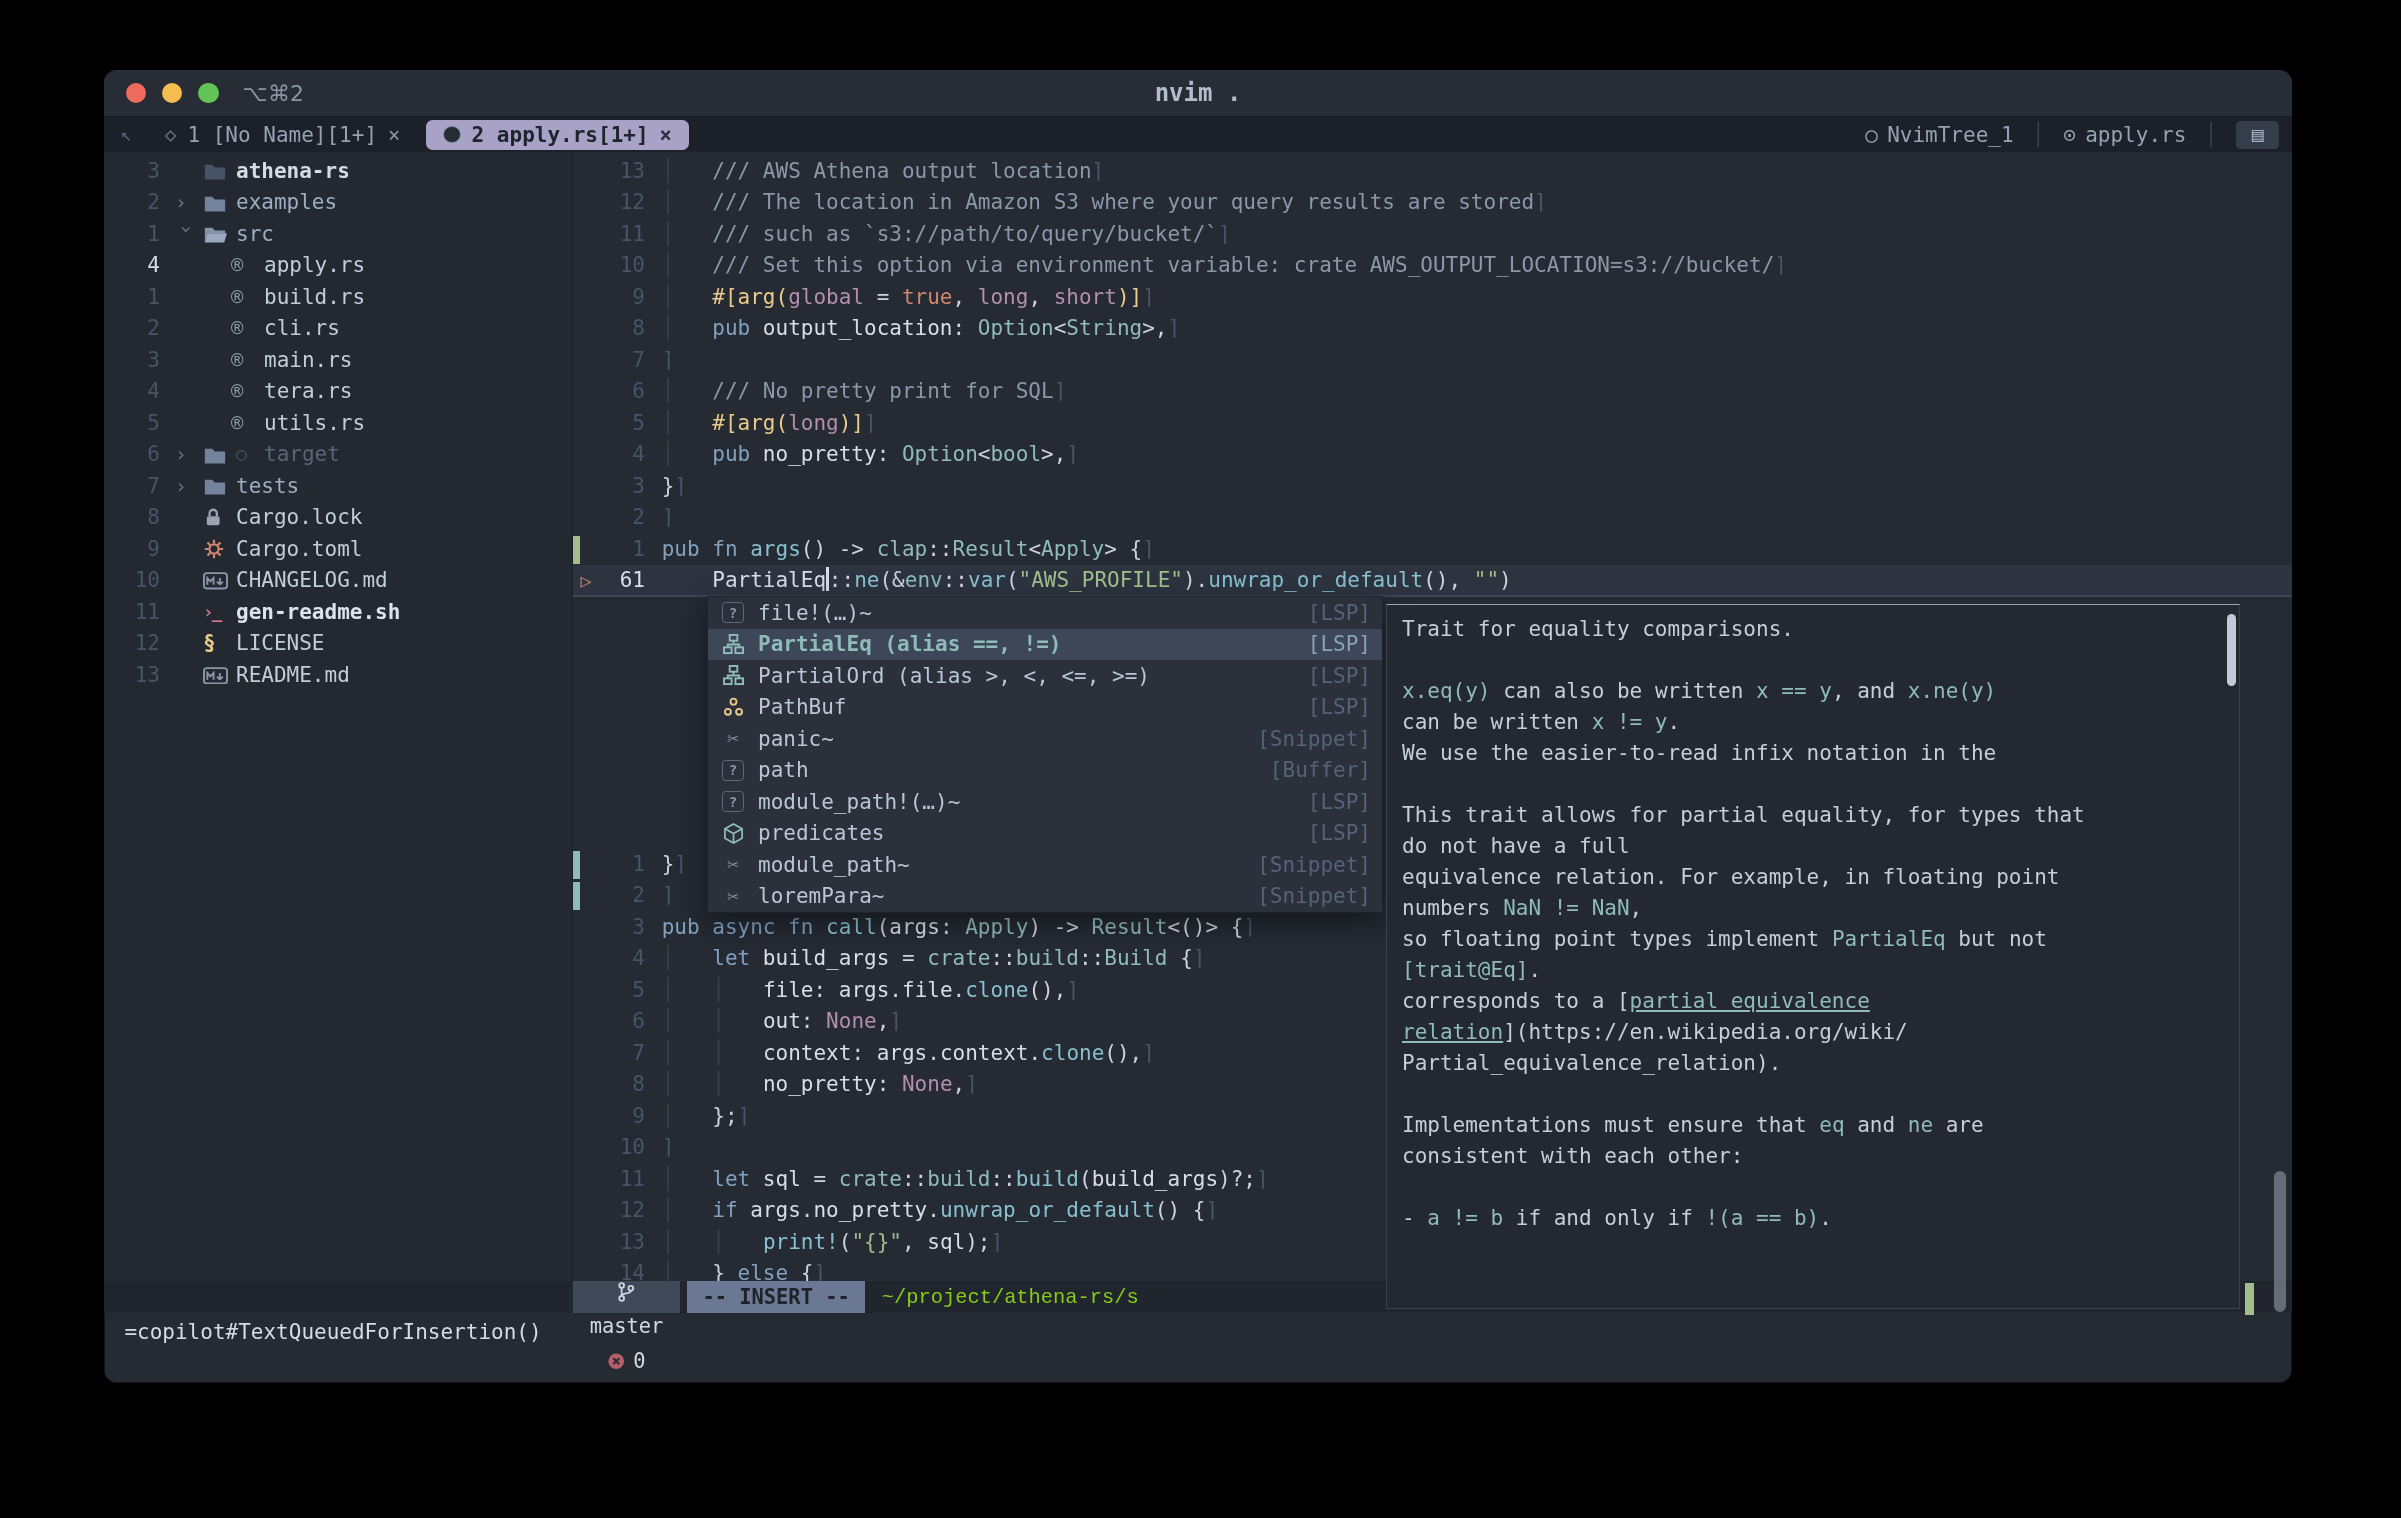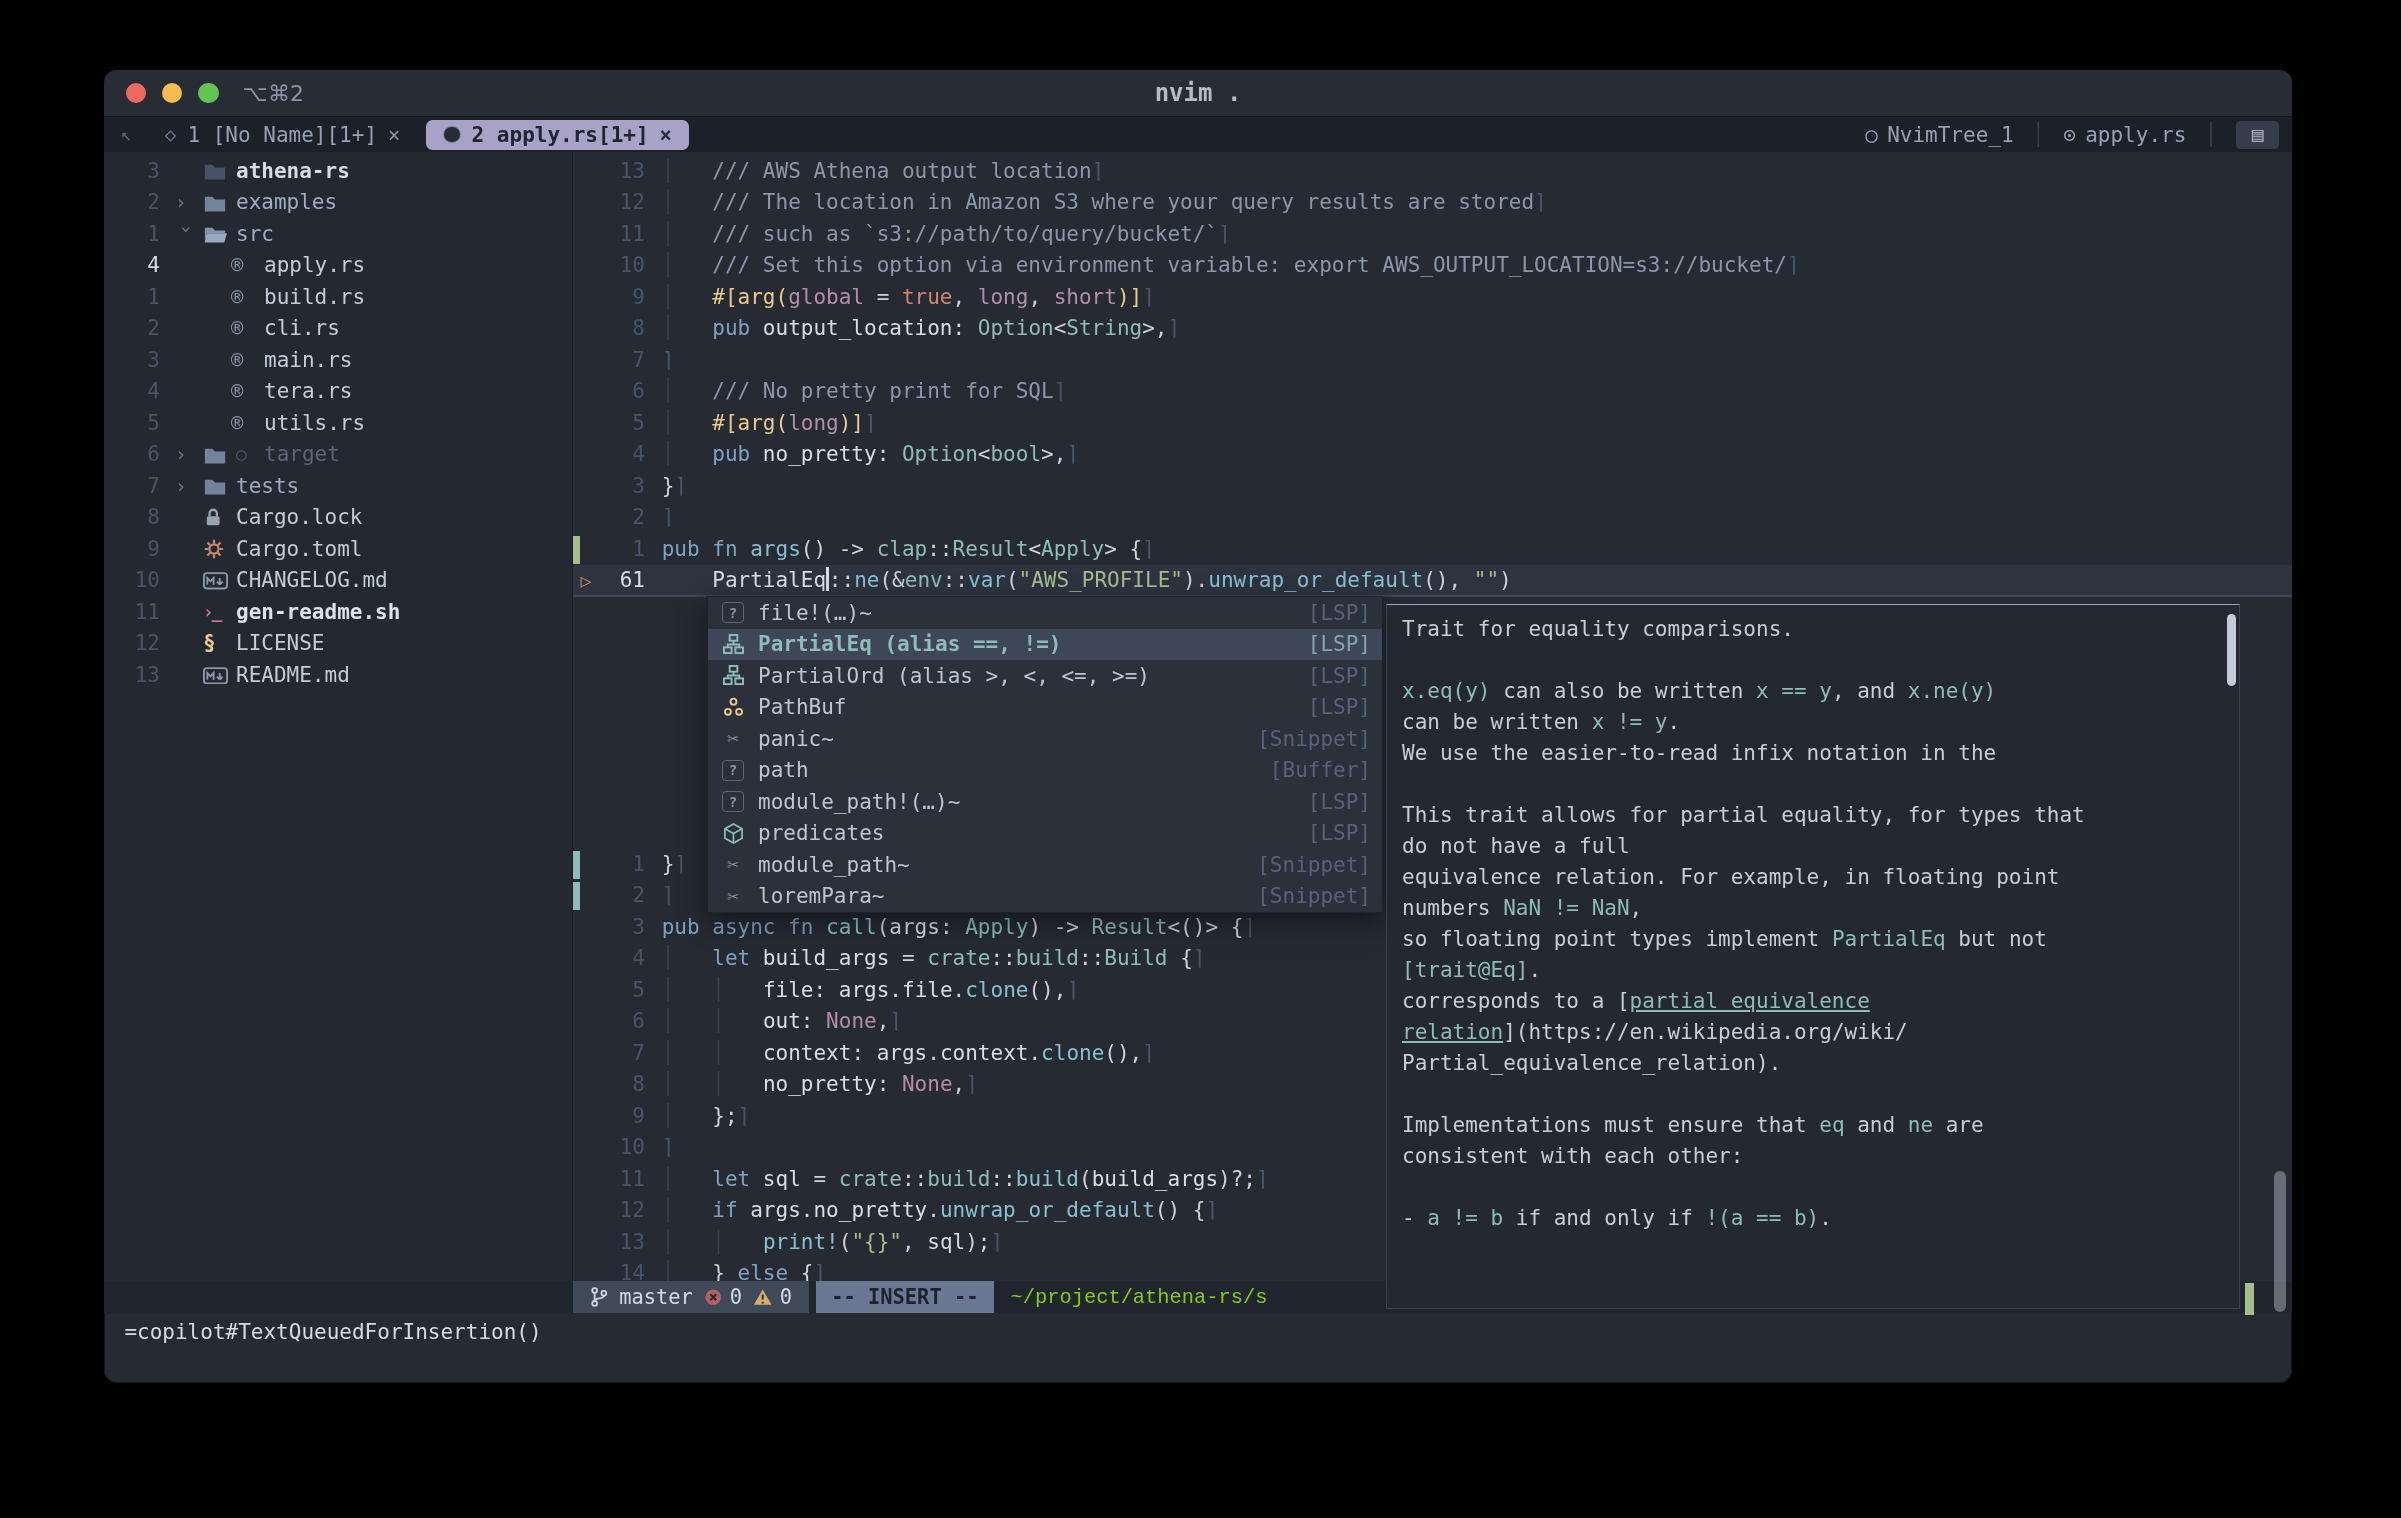--- a/index.html
+++ b/index.html
@@ -72,21 +72,21 @@
   .i-sc{color:#8a94a6;font-size:19.4px;}
   
   .docfloat{position:absolute;left:1282px;top:534px;width:854px;height:705px;background:#232831;
     border:0.9px solid #3a4250;border-top:1.9px solid #9aa4b6;z-index:9;padding:9.3px 15px;overflow:hidden;font-size:21px;box-sizing:border-box;}
   .dline{height:31px;line-height:31px;white-space:pre;}
   .d-t{color:#c6ceda}.d-c{color:#8fbcbb}.d-l{color:#8fbcbb;text-decoration:underline}
   .docscroll{position:absolute;right:2.8px;top:9.3px;width:9.3px;height:72px;background:#c3cbd9;border-radius:4.6px;}
   
   .statusline{height:32px;background:#20252e;display:flex;align-items:stretch;font-size:20.4px;position:relative;}
   .sl-spacer{width:469px;flex:0 0 auto;}
-  .sl-git{display:flex;align-items:center;gap:11px;background:#3f4958;color:#d3dae5;padding:0 16.7px;white-space:pre;}
+  .sl-git{display:flex;align-items:center;gap:11px;background:#3f4958;color:#d3dae5;padding:0 16.7px;white-space:pre;flex-direction:column;}
   .sl-count{display:flex;align-items:center;gap:7.4px;}
   .sl-mode{background:#6b7894;color:#1d222b;font-weight:bold;display:flex;align-items:center;padding:10px 15px;margin-left:7.4px;white-space:pre;}
   .sl-path{color:#84cc16;margin-left:17px;align-self:center;white-space:pre;font-family:Liberation Mono, monospace;}
   .cmdline{height:69px;padding:7.4px 0 0 20.4px;font-size:21px;color:#d6dce6;white-space:pre;}
   .green-ind{position:absolute;left:2141px;top:1213px;width:9.3px;height:31.5px;background:#a3be8c;z-index:10;}
   .macscroll{position:absolute;left:2170px;top:1101px;width:12px;height:141px;border-radius:6.5px;background:rgba(160,166,178,.55);z-index:12;}
   svg{display:block;}
 </style>
 </head>
 <body>
@@ -172,21 +172,21 @@
         <div class="trow"><span class="tnum">12</span><span class="chev"></span><span class="ticon"><span class="i-lic">§</span></span><span class="tlabel">LICENSE</span></div>
         <div class="trow"><span class="tnum">13</span><span class="chev"></span><span class="ticon"><svg width="25" height="17.6" viewBox="0 0 26 18">
               <rect x="1" y="1" width="24" height="16" rx="3" fill="none" stroke="#8b96a8" stroke-width="2"></rect>
               <path d="M4.5 13 V6 l3.2 3.6 L11 6 v7 M17.5 6 v7 m0 0 l-3-3.2 M17.5 13 l3-3.2" stroke="#8b96a8" stroke-width="2" fill="none"></path>
             </svg></span><span class="tlabel">README.md</span></div>
       </div>
     <div class="editor" id="editor">
       <div class="erow"><span class="enum">13</span><span class="ecode"><span class="c-g">│</span><span class="c-t">   </span><span class="c-cm">/// AWS Athena output location</span><span class="c-e">⌉</span></span></div>
         <div class="erow"><span class="enum">12</span><span class="ecode"><span class="c-g">│</span><span class="c-t">   </span><span class="c-cm">/// The location in Amazon S3 where your query results are stored</span><span class="c-e">⌉</span></span></div>
         <div class="erow"><span class="enum">11</span><span class="ecode"><span class="c-g">│</span><span class="c-t">   </span><span class="c-cm">/// such as `s3://path/to/query/bucket/`</span><span class="c-e">⌉</span></span></div>
-        <div class="erow"><span class="enum">10</span><span class="ecode"><span class="c-g">│</span><span class="c-t">   </span><span class="c-cm">/// Set this option via environment variable: export AWS_OUTPUT_LOCATION=s3://bucket/</span><span class="c-e">⌉</span></span></div>
+        <div class="erow"><span class="enum">10</span><span class="ecode"><span class="c-g">│</span><span class="c-t">   </span><span class="c-cm">/// Set this option via environment variable: crate AWS_OUTPUT_LOCATION=s3://bucket/</span><span class="c-e">⌉</span></span></div>
         <div class="erow"><span class="enum">9</span><span class="ecode"><span class="c-g">│</span><span class="c-t">   </span><span class="c-at">#[arg(</span><span class="c-ap">global</span><span class="c-p"> = </span><span class="c-bo">true</span><span class="c-p">, </span><span class="c-ap">long</span><span class="c-p">, </span><span class="c-ap">short</span><span class="c-at">)]</span><span class="c-e">⌉</span></span></div>
         <div class="erow"><span class="enum">8</span><span class="ecode"><span class="c-g">│</span><span class="c-t">   </span><span class="c-kw">pub </span><span class="c-id">output_location</span><span class="c-p">: </span><span class="c-ty">Option</span><span class="c-p">&lt;</span><span class="c-ty">String</span><span class="c-p">&gt;,</span><span class="c-e">⌉</span></span></div>
         <div class="erow"><span class="enum">7</span><span class="ecode"><span class="c-e">⌉</span></span></div>
         <div class="erow"><span class="enum">6</span><span class="ecode"><span class="c-g">│</span><span class="c-t">   </span><span class="c-cm">/// No pretty print for SQL</span><span class="c-e">⌉</span></span></div>
         <div class="erow"><span class="enum">5</span><span class="ecode"><span class="c-g">│</span><span class="c-t">   </span><span class="c-at">#[arg(</span><span class="c-ap">long</span><span class="c-at">)]</span><span class="c-e">⌉</span></span></div>
         <div class="erow"><span class="enum">4</span><span class="ecode"><span class="c-g">│</span><span class="c-t">   </span><span class="c-kw">pub </span><span class="c-id">no_pretty</span><span class="c-p">: </span><span class="c-ty">Option</span><span class="c-p">&lt;</span><span class="c-ty">bool</span><span class="c-p">&gt;,</span><span class="c-e">⌉</span></span></div>
         <div class="erow"><span class="enum">3</span><span class="ecode"><span class="c-p">}</span><span class="c-e">⌉</span></span></div>
         <div class="erow"><span class="enum">2</span><span class="ecode"><span class="c-e">⌉</span></span></div>
         <div class="erow"><div class="esign add"></div><span class="enum">1</span><span class="ecode"><span class="c-kw">pub fn </span><span class="c-fn">args</span><span class="c-p">() -&gt; </span><span class="c-ty">clap</span><span class="c-p">::</span><span class="c-ty">Result</span><span class="c-p">&lt;</span><span class="c-ty">Apply</span><span class="c-p">&gt; {</span><span class="c-e">⌉</span></span></div>
         <div class="erow cur"><span class="emark">▷</span><span class="enum">61</span><span class="ecode"><span class="c-t">    </span><span class="c-id">PartialEq</span><span class="cursor"></span><span class="c-p">::</span><span class="c-fn">ne</span><span class="c-p">(&amp;</span><span class="c-ty">env</span><span class="c-p">::</span><span class="c-fn">var</span><span class="c-p">(</span><span class="c-st">"AWS_PROFILE"</span><span class="c-p">).</span><span class="c-fn">unwrap_or_default</span><span class="c-p">(), </span><span class="c-st">""</span><span class="c-p">)</span></span></div>

